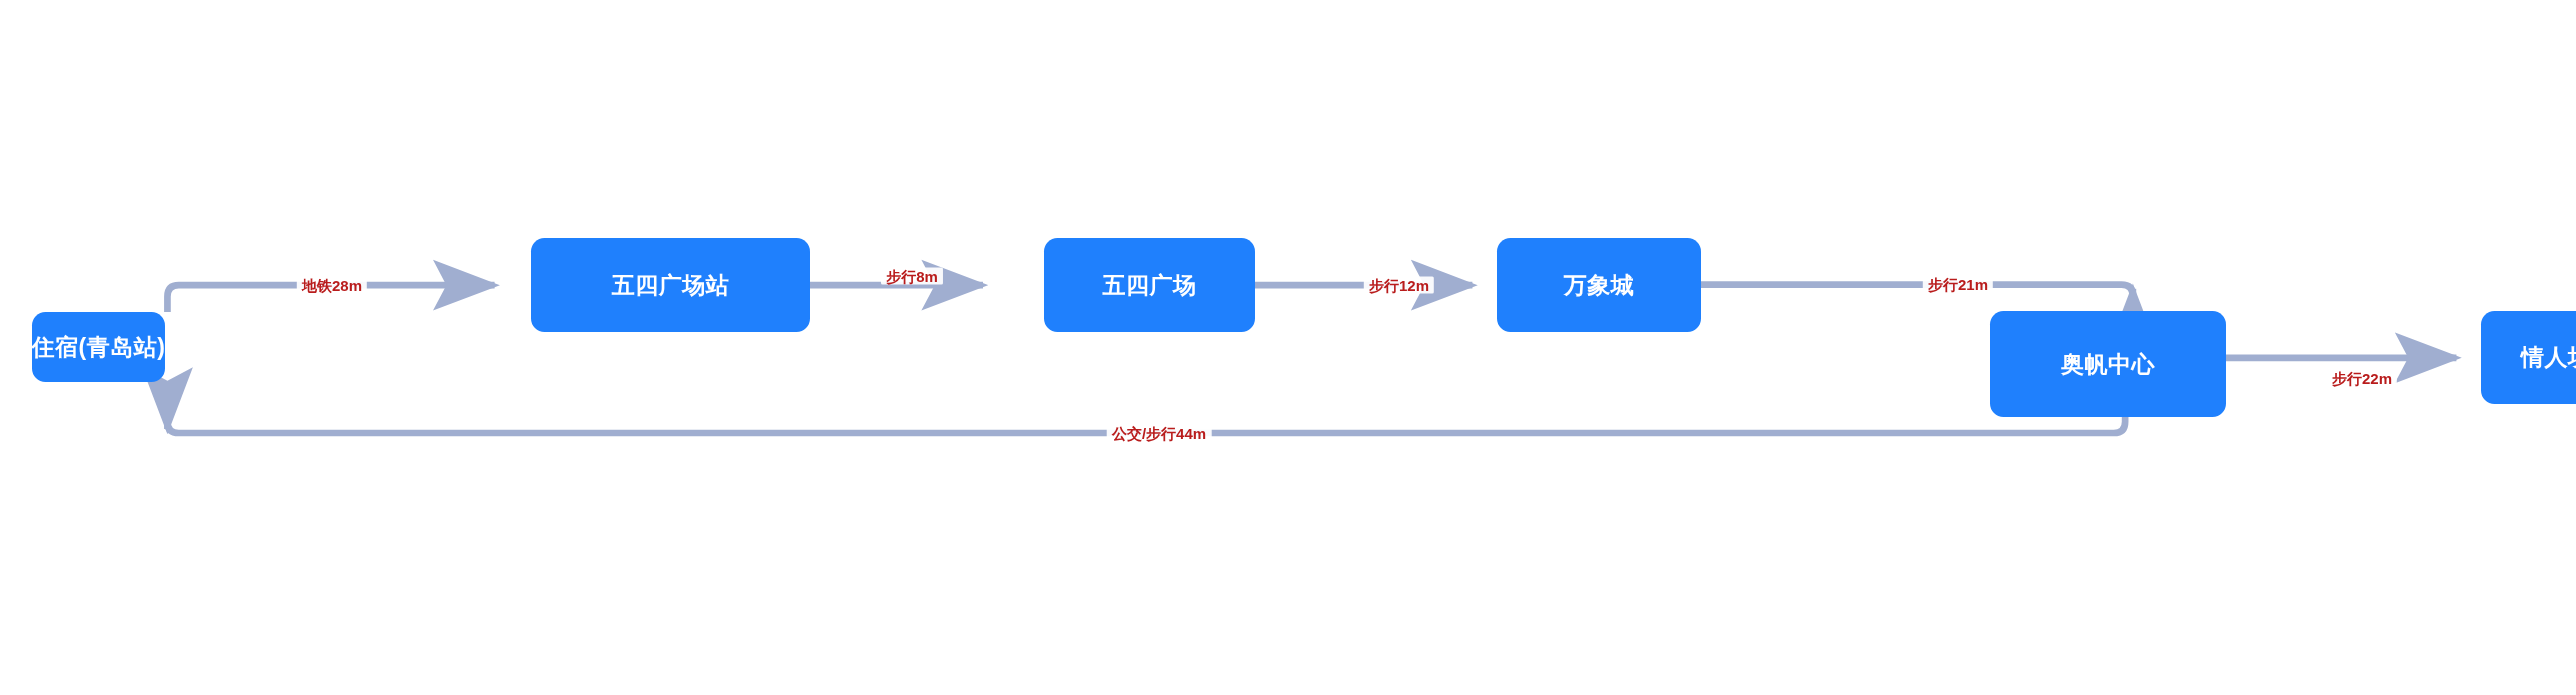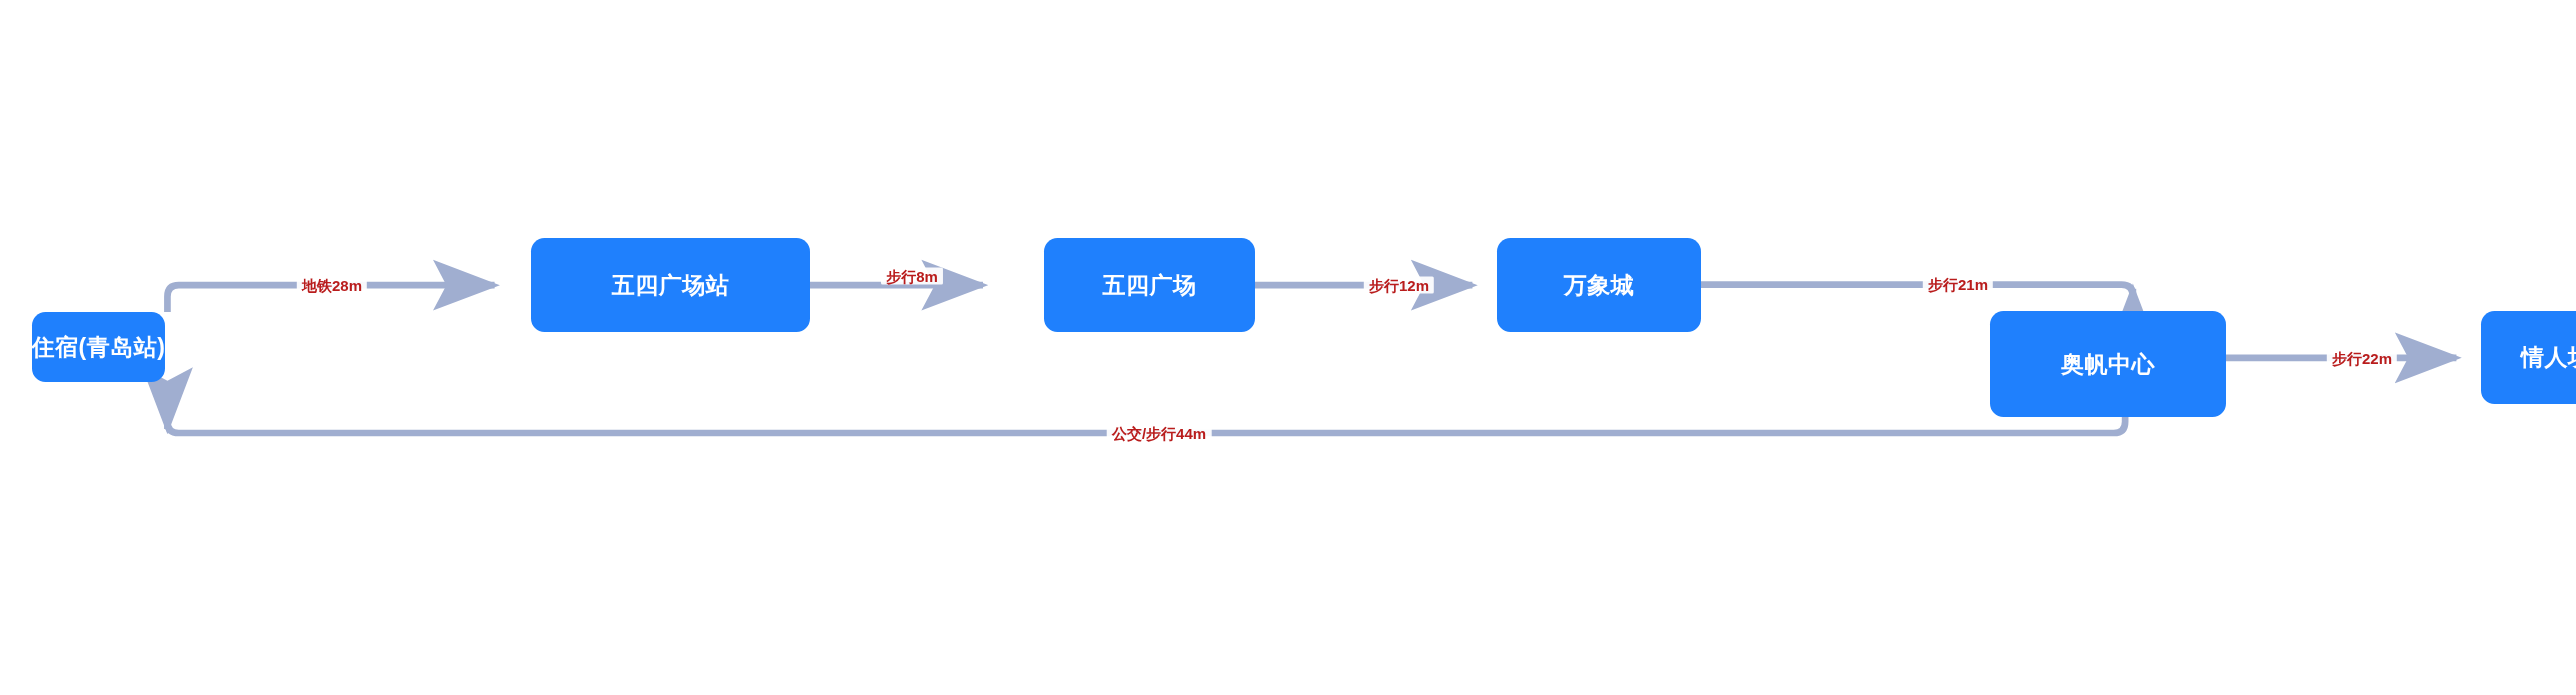--- a/index.html
+++ b/index.html
@@ -63,18 +63,18 @@
   </div>
 
   <div class="elabel" style="left:332px;top:285px;">地铁28m</div>
 
   <div class="elabel" style="left:912px;top:276px;">步行8m</div>
 
   <div class="elabel" style="left:1399px;top:285px;text-align:center;">步行12m</div>
 
   <div class="elabel" style="left:1958px;top:284px;">步行21m</div>
 
-  <div class="elabel" style="left:2362px;top:358px;">步行22m</div>
+  <div class="elabel" style="left:2362px;top:378px;">步行22m</div>
 
   <div class="elabel" style="left:1159px;top:433px;">公交/步行44m</div>
 
 </div>
 
 
 </body></html>

